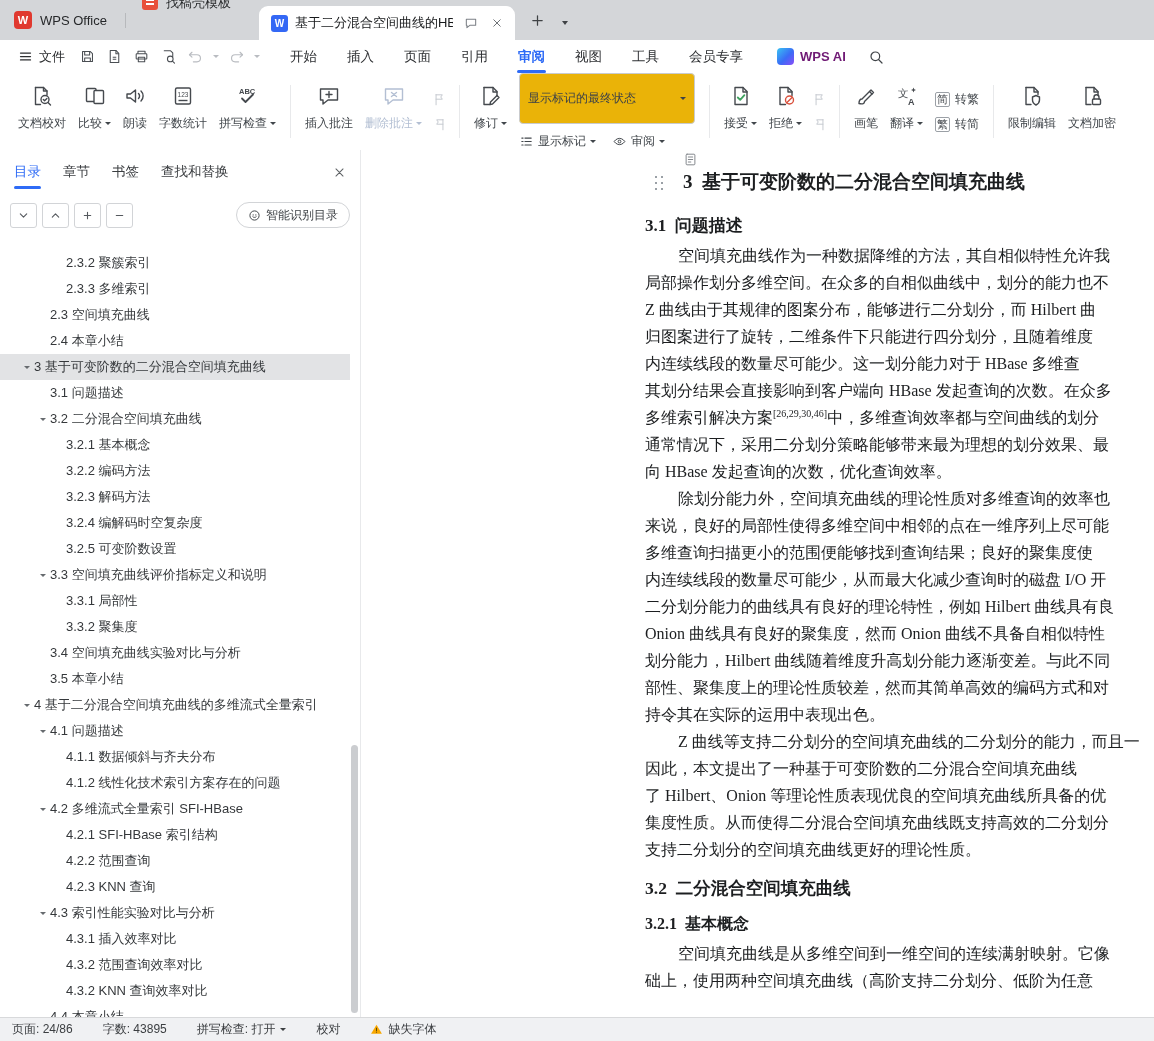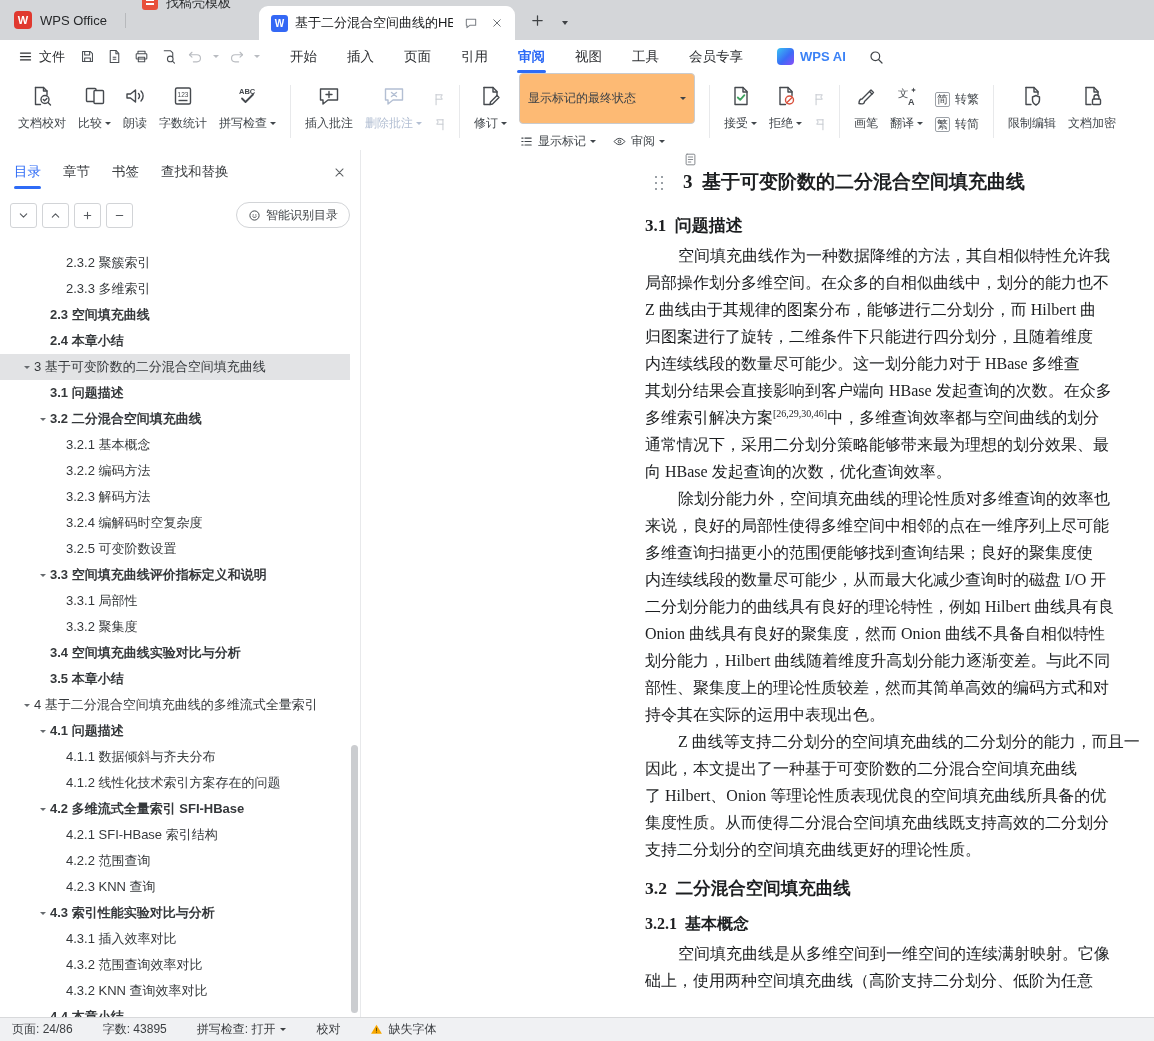--- a/index.html
+++ b/index.html
@@ -33,38 +33,38 @@
   .menubar{position:absolute;top:40px;left:0;right:0;height:33px;background:#fff;display:flex;align-items:center;padding-left:12px;}
   .file-btn{display:flex;align-items:center;gap:6px;font-size:13px;color:#2c2e30;padding:4px 6px;}
   .qicons{display:flex;align-items:center;gap:3px;margin-left:4px;color:#4a4e53;}
   .qicon{width:24px;height:24px;display:flex;align-items:center;justify-content:center;}
   .qcaret{width:11px;display:flex;justify-content:center;color:#8b8f94;}
   .gray{color:#b9bcc1 !important;}
   .mtabs{display:flex;gap:26px;margin-left:26px;font-size:13.5px;color:#2e3033;height:33px;align-items:center;}
   .mtab{position:relative;height:33px;display:flex;align-items:center;padding:0 2px;}
   .mtab.active{color:#2e6bf6;font-weight:bold;}
   .mtab.active::after{content:"";position:absolute;left:1px;right:1px;bottom:0;height:3px;background:#2e6bf6;border-radius:2px;}
-  .wps-ai{display:flex;align-items:center;gap:6px;margin-left:32px;font-size:13px;font-weight:bold;color:#3b82f6;}
+  .wps-ai{display:flex;align-items:center;gap:6px;margin-left:32px;font-size:13px;font-weight:bold;color:#701a75;}
   .ai-logo{width:17px;height:17px;border-radius:4px;background:linear-gradient(135deg,#39c3f2,#3a6cf6 55%,#8a4df8);}
   .msearch{margin-left:22px;color:#3f4347;}
 
   
   .ribbon{position:absolute;top:73px;left:0;right:0;height:77px;background:#fff;border-bottom:1px solid #e2e3e5;
           display:flex;align-items:stretch;padding-left:12px;overflow:hidden;}
   .rgroup{display:flex;align-items:stretch;}
   .rsep{width:1px;background:#e8e9eb;margin:12px 8px;}
   .rbtn{display:flex;flex-direction:column;align-items:center;padding:9px 6px 0;border-radius:4px;}
   .ric{height:27px;display:flex;align-items:center;color:#45494e;}
   .rlabelrow{display:flex;align-items:center;gap:3px;margin-top:6px;font-size:12px;color:#41464b;white-space:nowrap;}
   .rlabelrow .tri{color:#6d7control;}
   .dis-blue .ric,.dis-blue .rlabelrow{color:#b3bfd3;}
   .navstack{display:flex;flex-direction:column;justify-content:center;gap:10px;padding:0 4px;color:#c6cad0;}
   .markupcol{display:flex;flex-direction:column;justify-content:center;gap:9px;padding:0 6px;}
   .combo{width:158px;height:23px;border:1px solid #c9cbce;border-radius:4px;display:flex;align-items:center;
-         justify-content:space-between;padding:15px 8px;font-size:12px;color:#3f4347;background:#fdba74;}
+         justify-content:space-between;padding:15px 8px;font-size:12px;color:#3f4347;background:#eab308;}
   .srow{display:flex;gap:16px;}
   .sbtn{display:flex;align-items:center;gap:4px;font-size:12px;color:#41464b;white-space:nowrap;}
   .convstack{display:flex;flex-direction:column;justify-content:center;gap:8px;padding:0 6px;}
   .crow{display:flex;align-items:center;gap:5px;font-size:12px;color:#41464b;white-space:nowrap;}
   .cbadge{font-size:11px;color:#45494e;border:1px solid #9ba0a6;border-radius:2px;padding:0 1px;line-height:13px;}
 
   
   .sidebar{position:absolute;top:150px;left:0;width:360px;bottom:23px;background:#fff;border-right:1px solid #e8e9eb;overflow:hidden;}
   .sphead{display:flex;align-items:center;height:44px;padding:0 14px;gap:22px;font-size:13.5px;color:#3a3d40;}
   .sp-tab{position:relative;height:44px;display:flex;align-items:center;}
@@ -74,21 +74,21 @@
   .sptools{display:flex;align-items:center;height:34px;padding:0 10px;gap:5px;margin-top:4px;}
   .tbtn{width:25px;height:23px;border:1px solid #d2d4d7;border-radius:3px;display:flex;align-items:center;justify-content:center;
         color:#55595e;background:#fff;}
   .smartbtn{margin-left:auto;height:24px;border:1px solid #d2d4d7;border-radius:13px;display:flex;align-items:center;gap:5px;
             padding:0 11px;font-size:12px;color:#3f4347;background:#fff;}
   .toclist{position:absolute;top:100px;left:0;right:10px;bottom:0;overflow:hidden;font-size:13px;color:#35383b;}
   .toc-row{display:flex;align-items:center;height:26px;white-space:nowrap;overflow:hidden;}
   .toc-arrow{width:14px;display:flex;justify-content:center;visibility:hidden;color:#676b6f;}
   .toc-row.arrow .toc-arrow{visibility:visible;}
   .toc-row.lv1{padding-left:20px;}
-  .toc-row.lv2{padding-left:36px;font-weight:bold;}
+  .toc-row.lv2{padding-left:36px;}
   .toc-row.lv3{padding-left:52px;}
   .toc-row.selected{background:#e2e3e5;}
   .sb-thumb{position:absolute;right:2px;top:595px;width:7px;height:268px;background:#cbcdd0;border-radius:4px;}
 
   
   .docarea{position:absolute;top:150px;left:361px;right:0;bottom:23px;background:#fff;overflow:hidden;
            font-family:"Liberation Serif","DejaVu Serif",serif;color:#1c1e20;}
   .floater{position:absolute;left:322px;top:2px;color:#85898e;}
   .doccontent{padding:14px 0 0 284px;}
   .doc-title-row{position:relative;padding-left:38px;height:36px;display:flex;align-items:center;}

